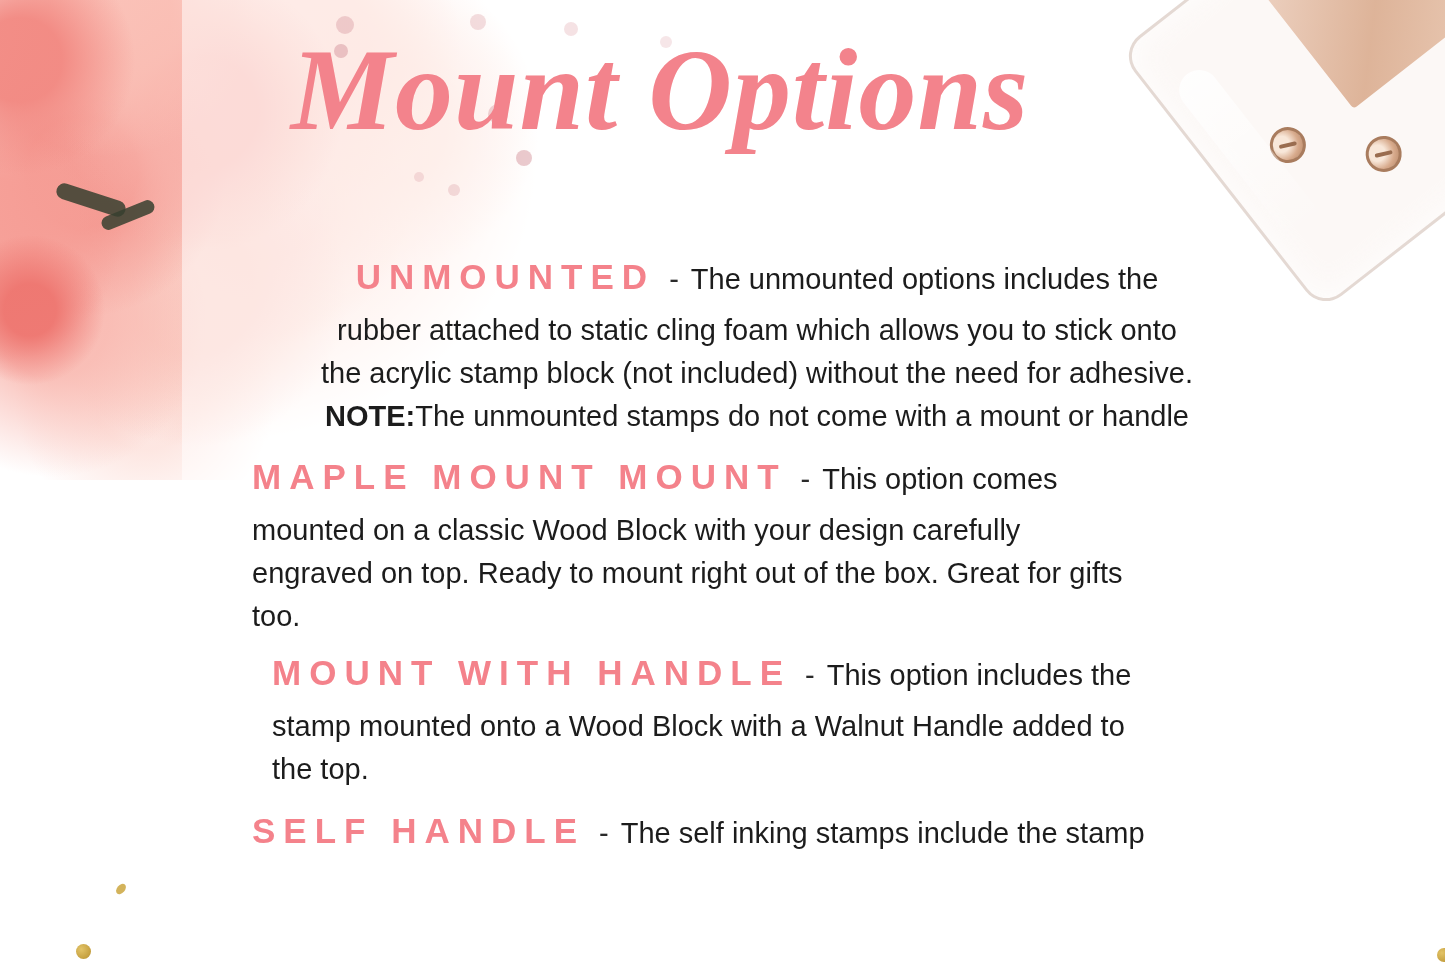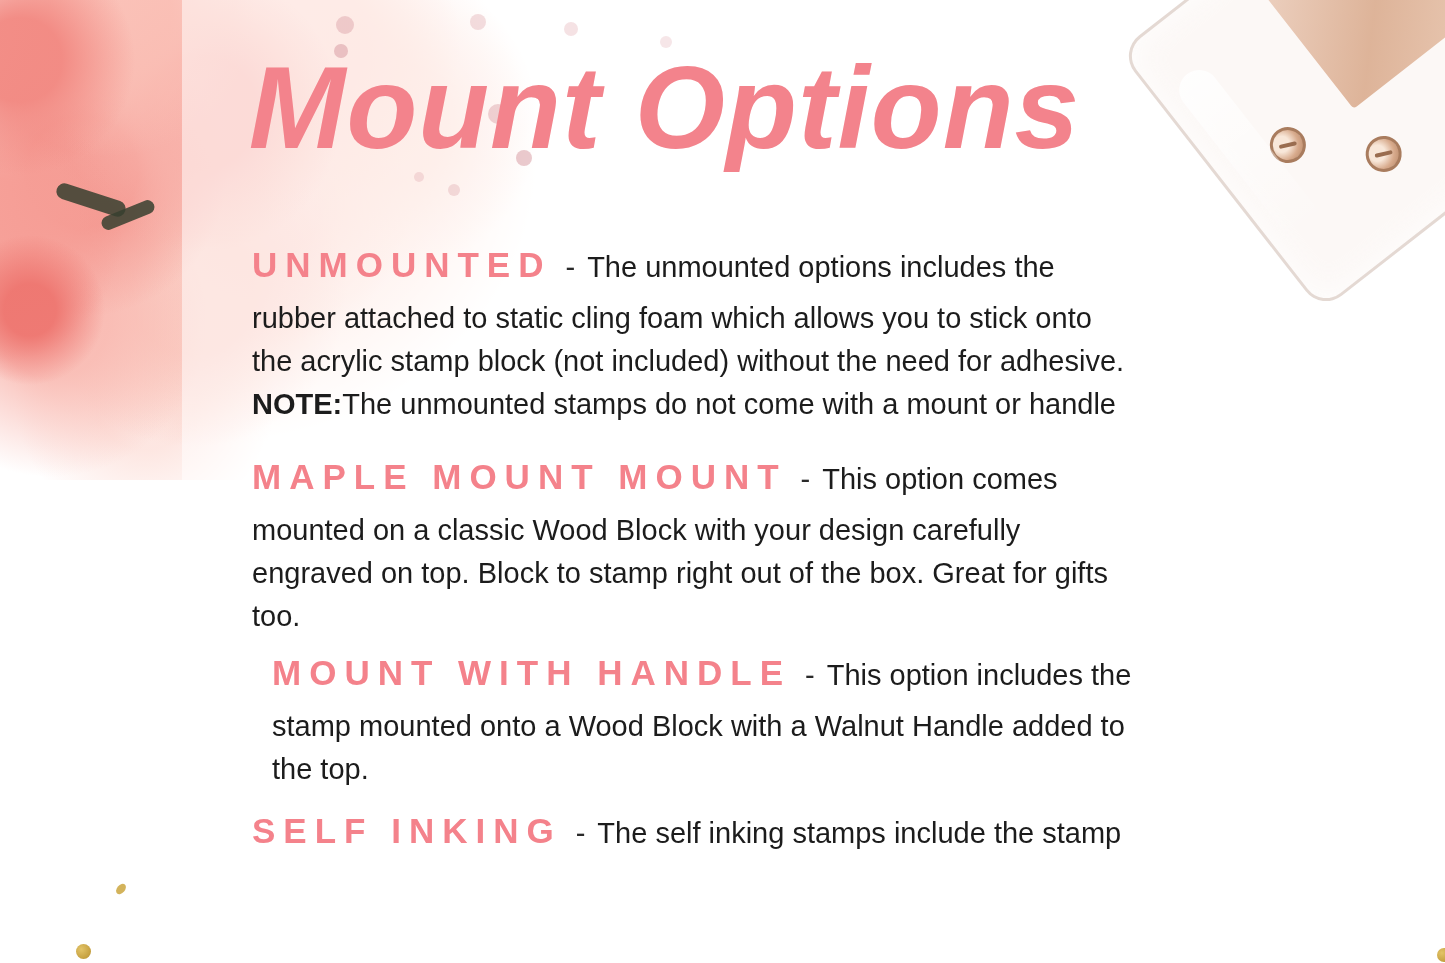--- a/index.html
+++ b/index.html
@@ -70,29 +70,29 @@
   .p6 { left:448px; top:184px; width:12px; height:12px; background:rgba(226,172,178,0.4); }
   .p7 { left:564px; top:22px;  width:14px; height:14px; background:rgba(226,172,178,0.35); }
   .p8 { left:660px; top:36px;  width:12px; height:12px; background:rgba(226,172,178,0.3); }
   .p9 { left:414px; top:172px; width:10px; height:10px; background:rgba(226,172,178,0.35); }
   .g1 { left:76px;  top:944px; width:15px; height:15px; background:radial-gradient(circle at 35% 35%, #e3c468, #b8902e); }
   .g2 { left:117px; top:883px; width:8px;  height:12px; background:#c8a032; transform:rotate(40deg); opacity:.8; }
   .g3 { left:1437px;top:948px; width:14px; height:14px; background:radial-gradient(circle at 35% 35%, #e3c468, #b8902e); }
 
   
   .title {
-    position:absolute; left:240px; top:24px; width:840px; height:170px;
-    text-align:right; line-height:168px;
-    font-family:Liberation Sans, sans-serif; font-style:italic; font-weight:bold;
+    position:absolute; left:240px; top:6px; width:840px; height:170px;
+    text-align:center; line-height:168px;
+    font-family:Liberation Serif, serif; font-style:italic; font-weight:bold;
     font-size:116px; color:#f3838c; letter-spacing:1px; white-space:nowrap;
   }
 
   
   .section { position:absolute; left:252px; width:1010px; color:#1c1c1c; }
-  .sec1 { top:240px; } .sec2 { top:452px; } .sec3 { top:648px;margin-left:20px; } .sec4 { top:806px; }
+  .sec1 { top:252px;text-align:center; } .sec2 { top:452px; } .sec3 { top:648px;margin-left:20px; } .sec4 { top:806px; }
   .first-row { line-height:50px; white-space:nowrap; }
   .line { line-height:43px; font-size:29px; white-space:nowrap; }
   .sec-heading {
     font-size:35px; font-weight:700; letter-spacing:8px; color:#f4828b;
     vertical-align:baseline;
   }
   .sec-dash { font-size:29px; margin:0 12px 0 14px; color:#2a2a2a; }
   .sec-first { font-size:29px; }
   .note-label { font-weight:700; }
 </style>
@@ -142,31 +142,31 @@
     <div class="line">
       <span class="note-label">NOTE:</span><span>The unmounted stamps do not come with a mount or handle</span>
     </div>
   </div>
 
   <div class="section sec2">
     <div class="first-row">
       <span class="sec-heading">MAPLE MOUNT MOUNT</span><span class="sec-dash">-</span><span class="sec-first">This option comes</span>
     </div>
     <div class="line">mounted on a classic Wood Block with your design carefully</div>
-    <div class="line">engraved on top. Block to stamp right out of the box. Great for gifts</div>
+    <div class="line">engraved on top. Ready to mount right out of the box. Great for gifts</div>
     <div class="line">too.</div>
   </div>
 
   <div class="section sec3">
     <div class="first-row">
       <span class="sec-heading">MOUNT WITH HANDLE</span><span class="sec-dash">-</span><span class="sec-first">This option includes the</span>
     </div>
     <div class="line">stamp mounted onto a Wood Block with a Walnut Handle added to</div>
     <div class="line">the top.</div>
   </div>
 
   <div class="section sec4">
     <div class="first-row">
-      <span class="sec-heading">SELF INKING</span><span class="sec-dash">-</span><span class="sec-first">The self inking stamps include the stamp</span>
+      <span class="sec-heading">SELF HANDLE</span><span class="sec-dash">-</span><span class="sec-first">The self inking stamps include the stamp</span>
     </div>
   </div>
 
 </div>
 
 </body></html>

